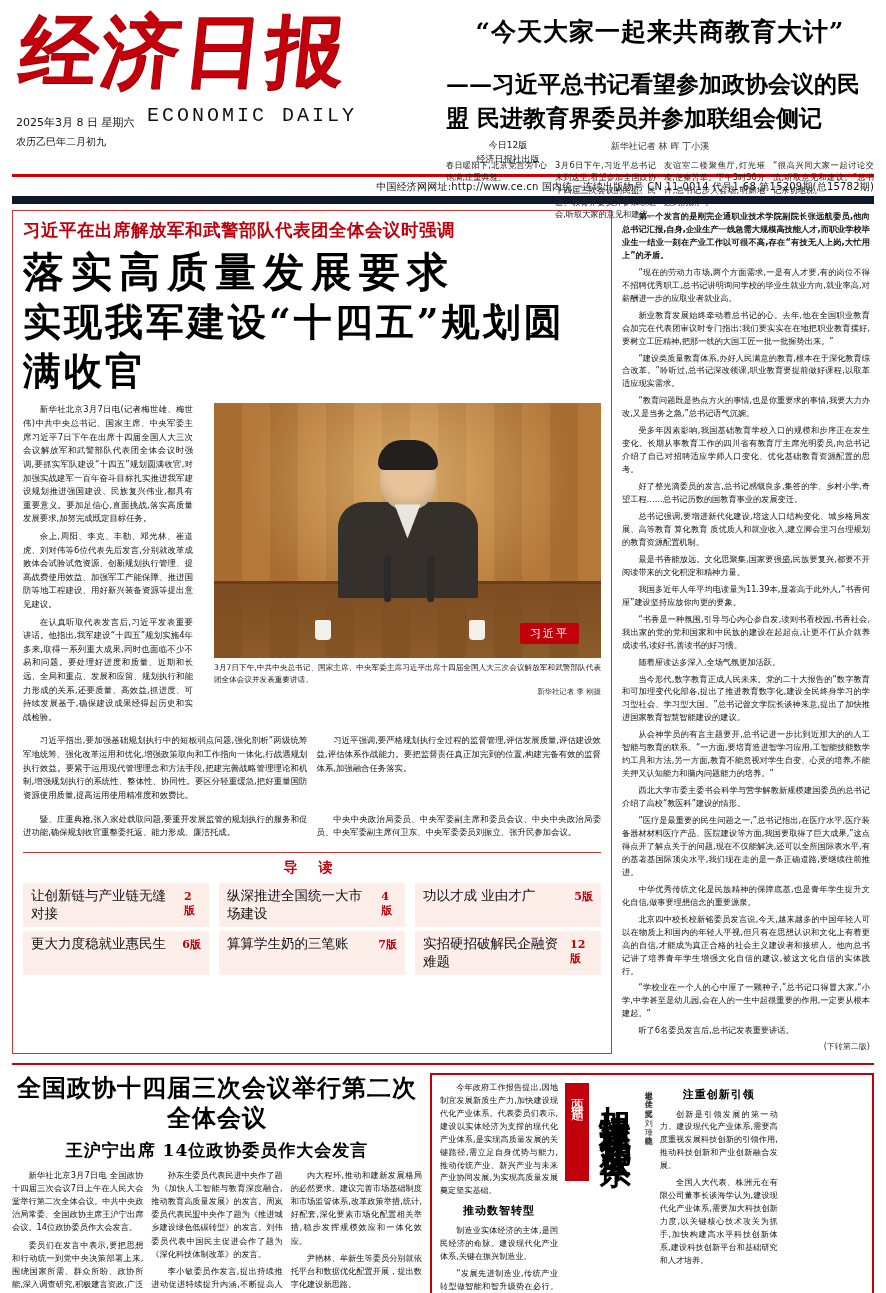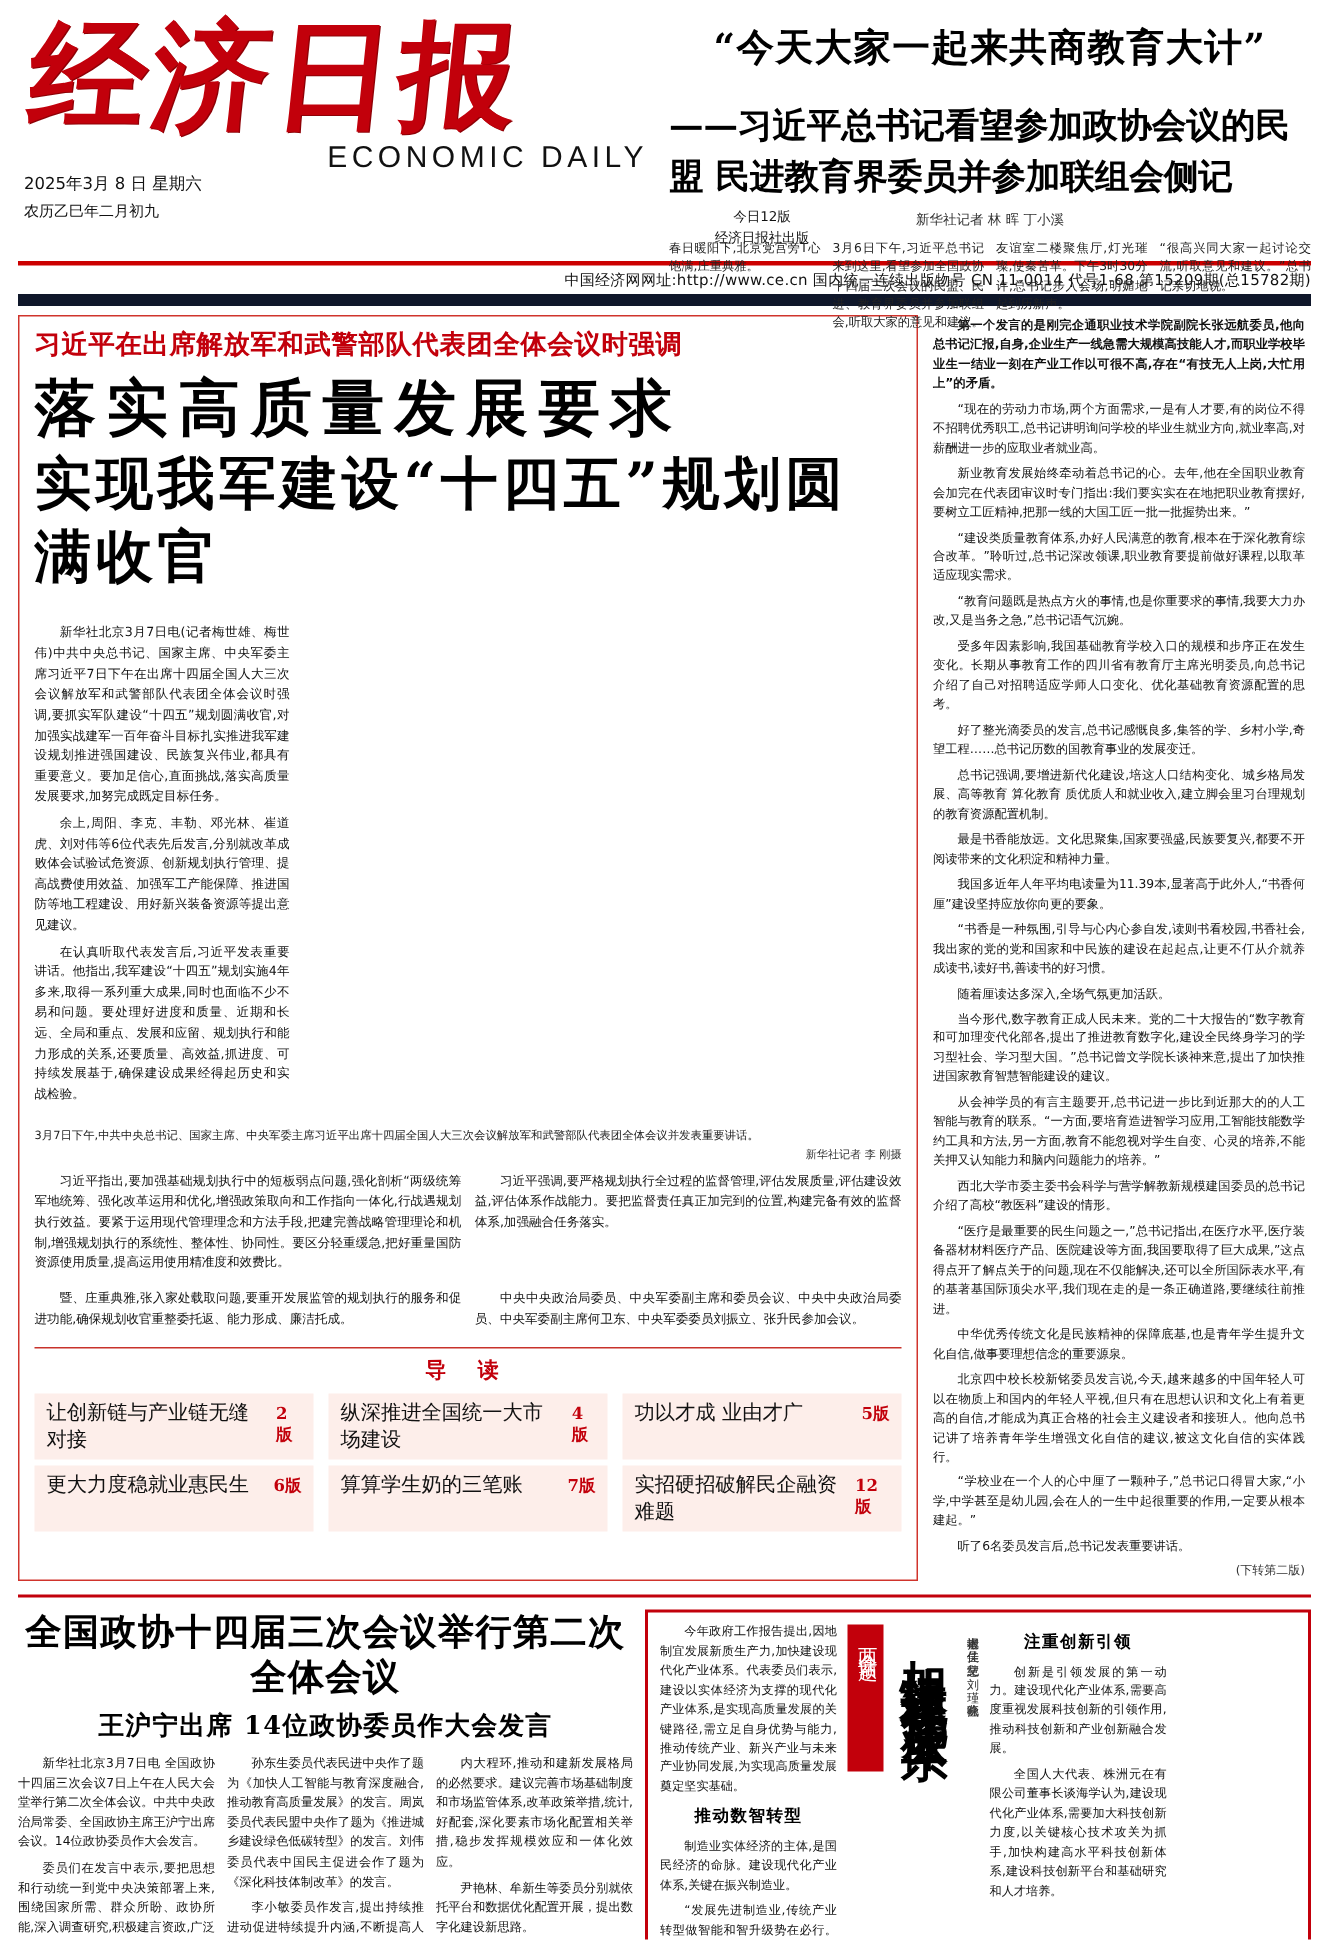--- a/index.html
+++ b/index.html
@@ -35,26 +35,26 @@
     font-size:78px;
     font-weight:bold;
     color:#c2000b;
     letter-spacing:4px;
     line-height:1.05;
     transform:skewX(-6deg);
     padding-left:8px;
     text-shadow:1px 1px 0 #8e0006;
   }
   .logo-en{
-    font-family:Liberation Sans, sans-serif;
+    font-family:Liberation Mono, monospace;
     font-size:20px;
     letter-spacing:3px;
     color:#111;
-    text-align:right;
-    margin-top:2px;
+    text-align:center;
+    margin-top:12px;
     padding-left:60px;
   }
   .mast-dates{
     position:absolute;
     left:4px;
     top:104px;
     font-size:10px;
     line-height:1.7;
     color:#111;
   }
@@ -142,23 +142,22 @@
     font-size:41px;
     font-weight:bold;
     letter-spacing:7px;
     line-height:1.28;
     margin-top:4px;
     color:#000;
   }
   .lead-title .l2{letter-spacing:3px;font-size:38px;display:block;}
   .lead-body{
     display:flex;
-    gap:7px;
-    margin-top:20px;
-    flex-direction:column;
+    gap:21px;
+    margin-top:8px;
   }
   .lb-col{
     width:170px;
     font-size:8.4px;
     line-height:1.62;
     text-align:justify;
     color:#111;
   }
   .lb-col p{margin:0 0 4px 0;text-indent:2em;}
   .lead-photo{
@@ -405,20 +404,35 @@
         <span class="l2">实现我军建设“十四五”规划圆满收官</span>
       </div>
 
       <div class="lead-body">
         <div class="lb-col">
           <p>新华社北京3月7日电(记者梅世雄、梅世伟)中共中央总书记、国家主席、中央军委主席习近平7日下午在出席十四届全国人大三次会议解放军和武警部队代表团全体会议时强调,要抓实军队建设“十四五”规划圆满收官,对加强实战建军一百年奋斗目标扎实推进我军建设规划推进强国建设、民族复兴伟业,都具有重要意义。要加足信心,直面挑战,落实高质量发展要求,加努完成既定目标任务。</p>
           <p>余上,周阳、李克、丰勒、邓光林、崔道虎、刘对伟等6位代表先后发言,分别就改革成败体会试验试危资源、创新规划执行管理、提高战费使用效益、加强军工产能保障、推进国防等地工程建设、用好新兴装备资源等提出意见建议。</p>
           <p>在认真听取代表发言后,习近平发表重要讲话。他指出,我军建设“十四五”规划实施4年多来,取得一系列重大成果,同时也面临不少不易和问题。要处理好进度和质量、近期和长远、全局和重点、发展和应留、规划执行和能力形成的关系,还要质量、高效益,抓进度、可持续发展基于,确保建设成果经得起历史和实战检验。</p>
         </div>
         <div class="lead-photo">
+          <div class="photo">
+            <div class="backdrop"></div>
+            <div class="desk"></div>
+            <div class="person">
+              <div class="body"></div>
+              <div class="head"></div>
+              <div class="hair"></div>
+              <div class="shirt"></div>
+            </div>
+            <div class="mic m1"></div>
+            <div class="mic m2"></div>
+            <div class="cup c1"></div>
+            <div class="cup c2"></div>
+            <div class="nameplate">习近平</div>
+          </div>
           <div class="photo-cap">3月7日下午,中共中央总书记、国家主席、中央军委主席习近平出席十四届全国人大三次会议解放军和武警部队代表团全体会议并发表重要讲话。</div>
           <div class="photo-credit">新华社记者 李 刚摄</div>
         </div>
       </div>
 
       <div class="lead-foot">
         <div class="lf">
           <p>习近平指出,要加强基础规划执行中的短板弱点问题,强化剖析“两级统筹军地统筹、强化改革运用和优化,增强政策取向和工作指向一体化,行战遇规划执行效益。要紧于运用现代管理理念和方法手段,把建完善战略管理理论和机制,增强规划执行的系统性、整体性、协同性。要区分轻重缓急,把好重量国防资源使用质量,提高运用使用精准度和效费比。</p>
         </div>
         <div class="lf">

